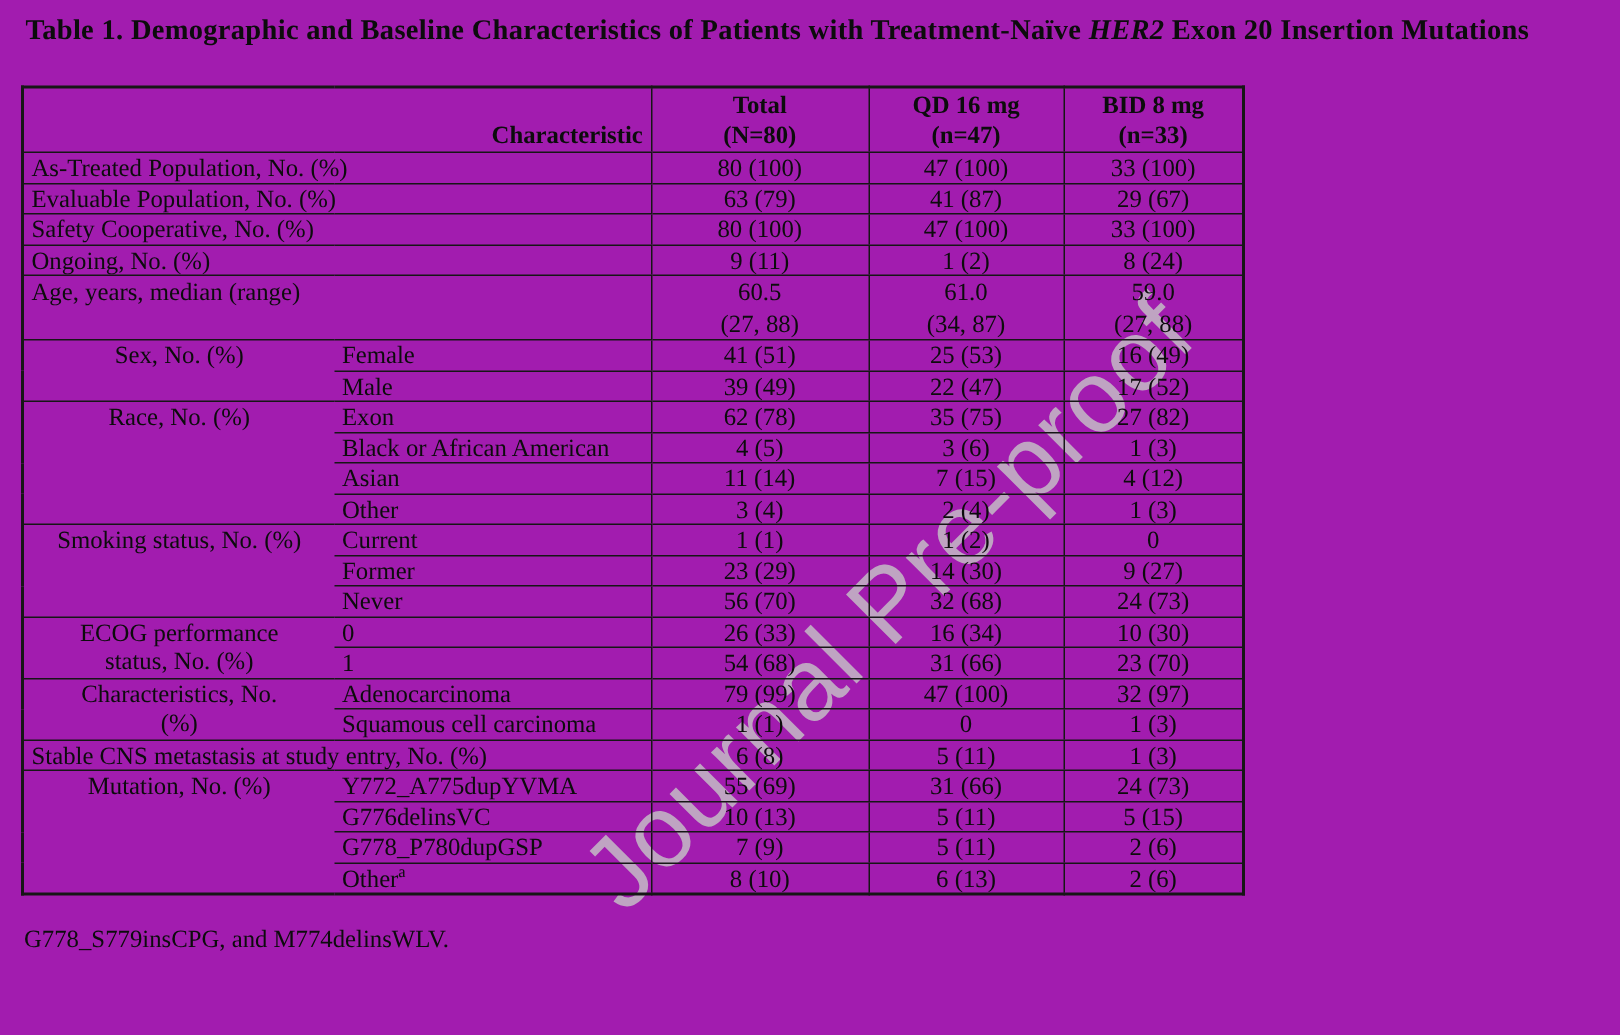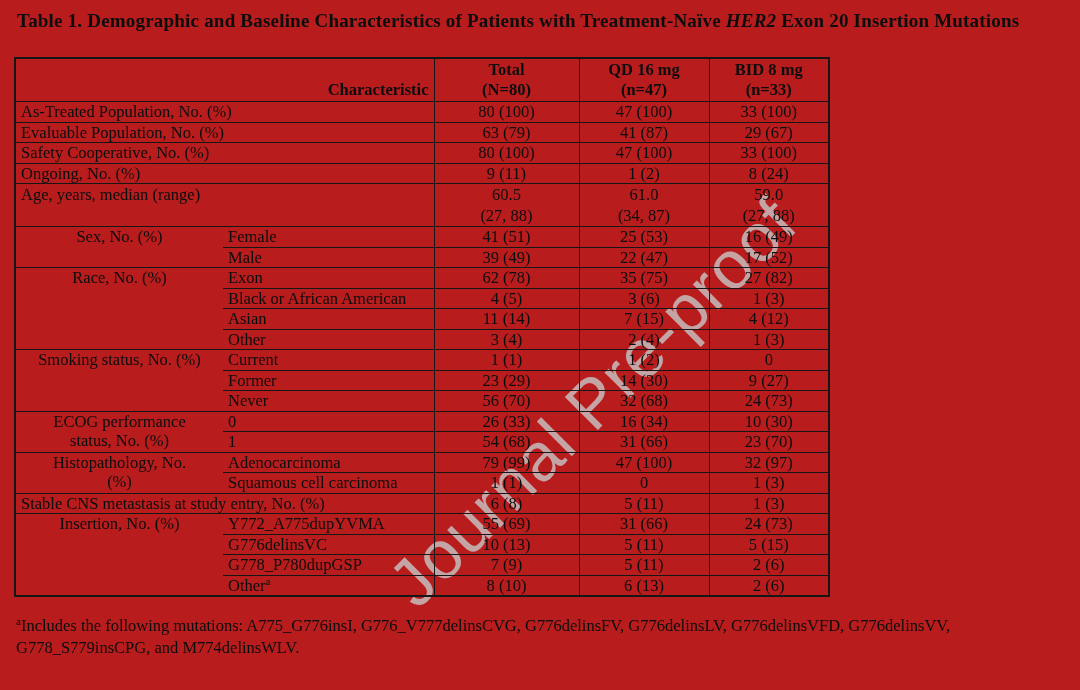--- a/index.html
+++ b/index.html
@@ -3,21 +3,21 @@
 <meta charset="utf-8">
 <style>
   html, body {
     margin: 0; padding: 0;
     width: 1080px; height: 690px;
     background: #ffffff;
     font-family: "Liberation Serif", "DejaVu Serif", serif;
     color: #0c0c0c;
     overflow: hidden;
   }
-  .page { position: relative; width: 1080px; height: 690px; background:#b91c1c; }
+  .page { position: relative; width: 1080px; height: 690px; background:#a21caf; }
 
   .title {
     position: absolute; left: 17px; top: 10px; width: 1056px;
     font-size: 19px; font-weight: bold; letter-spacing: 0.2px;
     white-space: nowrap;
   }
   .title .em { font-style: italic; }
 
   .watermark {
     position: absolute; left: 592px; top: 402px;
@@ -201,41 +201,41 @@
             <td class="val">16 (34)</td>
             <td class="val">10 (30)</td>
           </tr>
           <tr>
             <td class="sub">1</td>
             <td class="val">54 (68)</td>
             <td class="val">31 (66)</td>
             <td class="val">23 (70)</td>
           </tr>
           <tr>
-            <td class="cat" rowspan="2">Histopathology, No.
+            <td class="cat" rowspan="2">Characteristics, No.
 (%)</td>
             <td class="sub">Adenocarcinoma</td>
             <td class="val">79 (99)</td>
             <td class="val">47 (100)</td>
             <td class="val">32 (97)</td>
           </tr>
           <tr>
             <td class="sub">Squamous cell carcinoma</td>
             <td class="val">1 (1)</td>
             <td class="val">0</td>
             <td class="val">1 (3)</td>
           </tr>
           <tr>
             <td class="cat-full" colspan="2">Stable CNS metastasis at study entry, No. (%)</td>
             <td class="val">6 (8)</td>
             <td class="val">5 (11)</td>
             <td class="val">1 (3)</td>
           </tr>
           <tr>
-            <td class="cat" rowspan="4">Insertion, No. (%)</td>
+            <td class="cat" rowspan="4">Mutation, No. (%)</td>
             <td class="sub">Y772_A775dupYVMA</td>
             <td class="val">55 (69)</td>
             <td class="val">31 (66)</td>
             <td class="val">24 (73)</td>
           </tr>
           <tr>
             <td class="sub">G776delinsVC</td>
             <td class="val">10 (13)</td>
             <td class="val">5 (11)</td>
             <td class="val">5 (15)</td>
@@ -250,17 +250,16 @@
             <td class="sub">Other<sup>a</sup></td>
             <td class="val">8 (10)</td>
             <td class="val">6 (13)</td>
             <td class="val">2 (6)</td>
           </tr>
         </tbody>
     </table>
   </div>
 
   <div class="footnotes">
-    <div><sup>a</sup><span>Includes the following mutations: A775_G776insI, G776_V777delinsCVG, G776delinsFV, G776delinsLV, G776delinsVFD, G776delinsVV,</span></div>
     <div>G778_S779insCPG, and M774delinsWLV.</div>
   </div>
 
 </div>
 
 </body></html>

